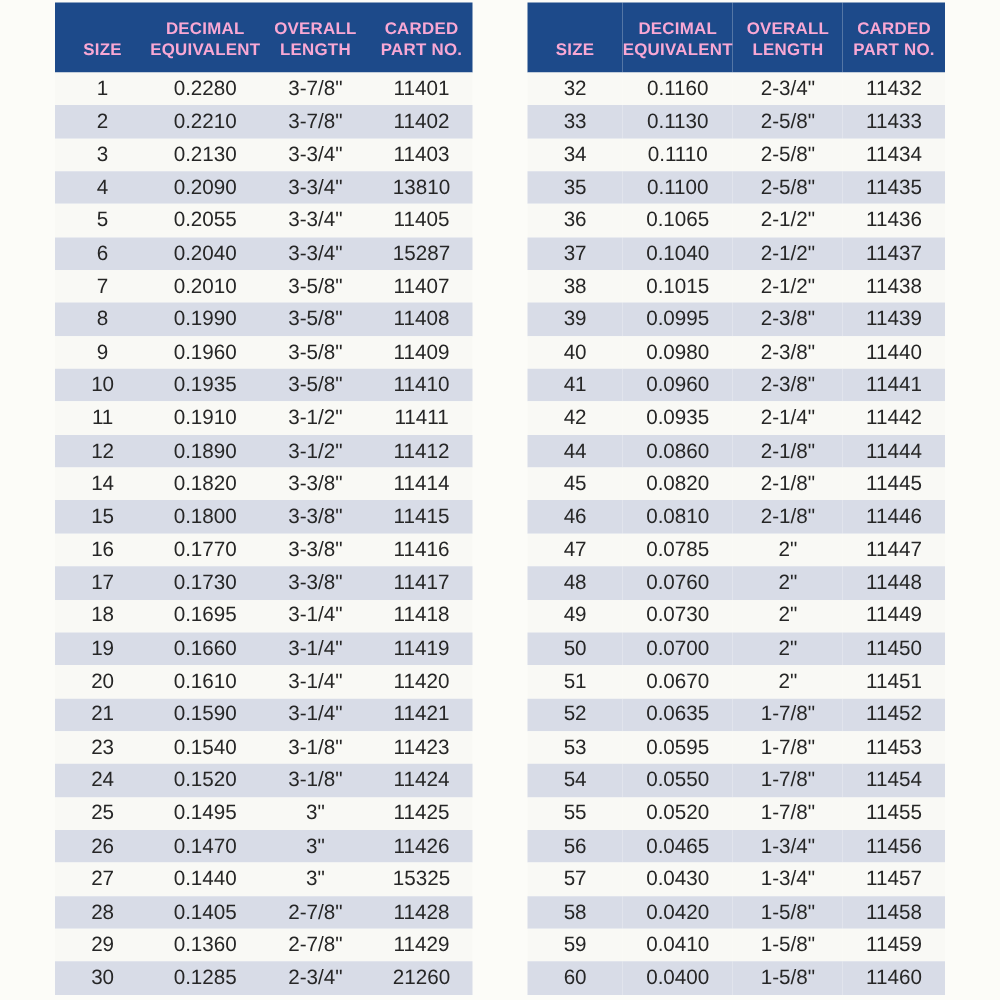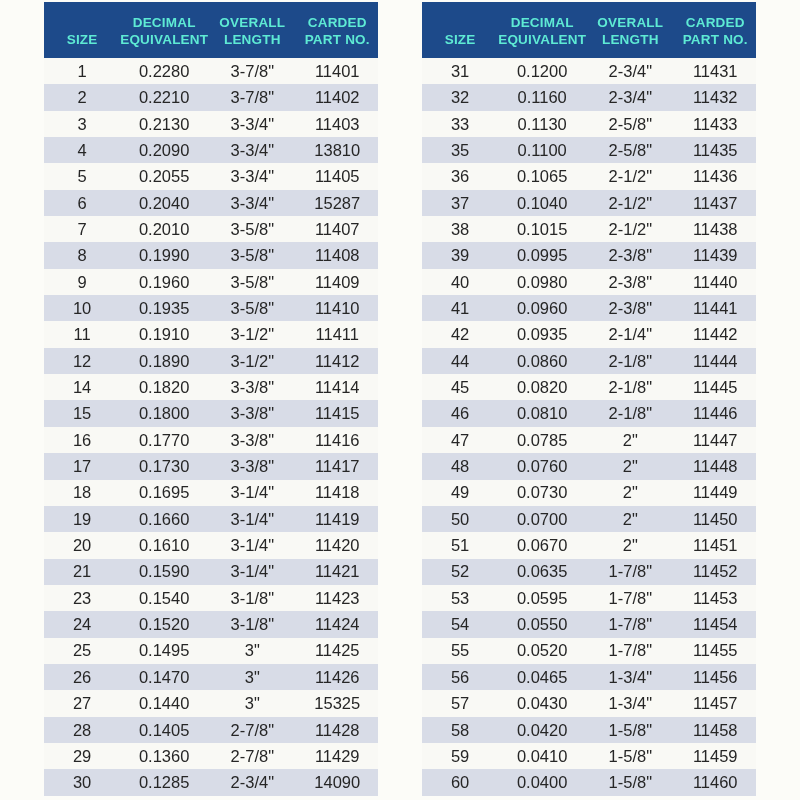--- a/index.html
+++ b/index.html
@@ -20,21 +20,21 @@
     gap: 44px;
   }
   table.drill-table {
     border-collapse: collapse;
     table-layout: fixed;
     flex: 1;
     height: 794px;
   }
   thead th {
     background: #1d4a8a;
-    color: #5eead4;
+    color: #f9a8d4;
     font-size: 13.5px;
     font-weight: bold;
     letter-spacing: 0.2px;
     white-space: pre-line;
     vertical-align: bottom;
     text-align: center;
     line-height: 1.3;
     height: 56px;
     padding: 5px 0 9px 0;
     box-sizing: border-box;
@@ -235,21 +235,21 @@
         <tr>
           <td>29</td>
           <td>0.1360</td>
           <td>2-7/8"</td>
           <td>11429</td>
         </tr>
         <tr>
           <td>30</td>
           <td>0.1285</td>
           <td>2-3/4"</td>
-          <td>14090</td>
+          <td>21260</td>
         </tr>
       </tbody>
   </table>
 
   <table class="drill-table">
     <colgroup>
       <col style="width:26%">
         <col style="width:20%">
         <col style="width:28%">
         <col style="width:26%">
@@ -260,36 +260,36 @@
         <th>DECIMAL
 EQUIVALENT</th>
         <th>OVERALL
 LENGTH</th>
         <th>CARDED
 PART NO.</th>
       </tr>
     </thead>
     <tbody>
         <tr>
-          <td>31</td>
-          <td>0.1200</td>
-          <td>2-3/4"</td>
-          <td>11431</td>
-        </tr>
-        <tr>
           <td>32</td>
           <td>0.1160</td>
           <td>2-3/4"</td>
           <td>11432</td>
         </tr>
         <tr>
           <td>33</td>
           <td>0.1130</td>
           <td>2-5/8"</td>
           <td>11433</td>
+        </tr>
+        <tr>
+          <td>34</td>
+          <td>0.1110</td>
+          <td>2-5/8"</td>
+          <td>11434</td>
         </tr>
         <tr>
           <td>35</td>
           <td>0.1100</td>
           <td>2-5/8"</td>
           <td>11435</td>
         </tr>
         <tr>
           <td>36</td>
           <td>0.1065</td>

